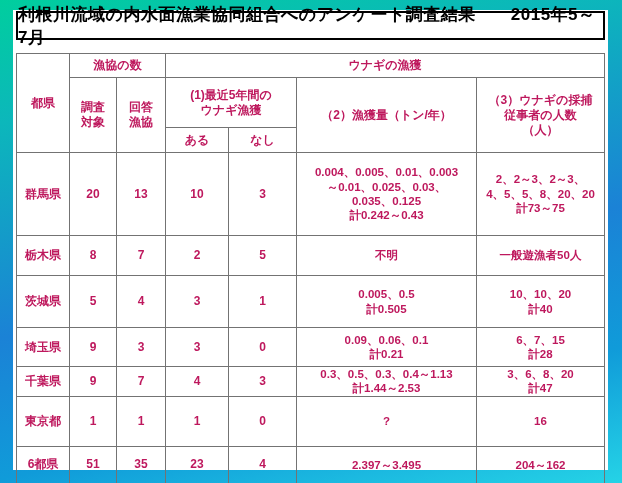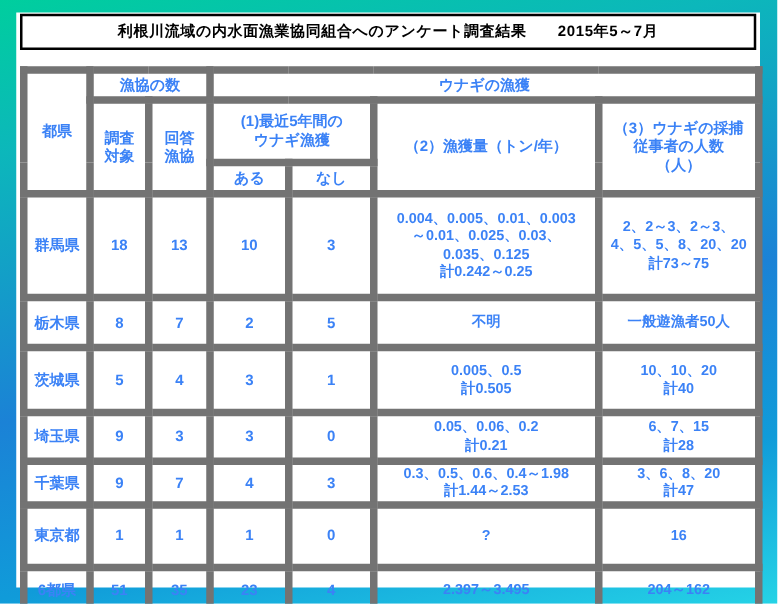--- a/index.html
+++ b/index.html
@@ -12,31 +12,31 @@
     background:linear-gradient(168deg,#00ce9e 0%,#0cb7bb 20%,#1b82d6 55%,#109bd9 78%,#25d3e6 100%);
   }
   .content{
     position:absolute;left:13px;top:10px;right:14px;bottom:13px;
     background:#ffffff;
   }
   .title-box{
     position:absolute;left:3px;top:1px;width:585px;height:25px;
     border:2px solid #000;
     display:flex;align-items:center;justify-content:center;
-    font-size:12px;font-weight:bold;color:#000;
+    font-size:17px;font-weight:bold;color:#000;
     letter-spacing:0.5px;
   }
   table{
     position:absolute;left:3px;top:43px;
     width:588px;border-collapse:collapse;table-layout:fixed;
   }
   th,td{
-    border:6px solid #737373;
+    border:1px solid #737373;
     text-align:center;vertical-align:middle;
-    font-weight:bold;color:#3b82f6;
+    font-weight:bold;color:#be185d;
     white-space:pre-line;line-height:1.25;
     font-size:12px;padding:0 1px;
     overflow:hidden;
   }
   td.wide{font-size:11.5px;}
   tr.h-a{height:24px;}
   tr.h-b{height:50px;}
   tr.h-c{height:25px;}
   tr.r1{height:83px;}
   tr.r2{height:40px;margin-left:48px;}
@@ -85,28 +85,28 @@
 （人）</th>
         </tr>
         <tr class="h-c">
           <th>ある</th>
           <th>なし</th>
         </tr>
       </thead>
       <tbody>
         <tr class="r1">
           <td>群馬県</td>
-          <td>18</td>
+          <td>20</td>
           <td>13</td>
           <td>10</td>
           <td>3</td>
           <td class="wide">0.004、0.005、0.01、0.003
 ～0.01、0.025、0.03、
 0.035、0.125
-計0.242～0.25</td>
+計0.242～0.43</td>
           <td class="wide">2、2～3、2～3、
 4、5、5、8、20、20
 計73～75</td>
         </tr>
         <tr class="r2">
           <td>栃木県</td>
           <td>8</td>
           <td>7</td>
           <td>2</td>
           <td>5</td>
@@ -123,32 +123,32 @@
 計0.505</td>
           <td class="wide">10、10、20
 計40</td>
         </tr>
         <tr class="r4">
           <td>埼玉県</td>
           <td>9</td>
           <td>3</td>
           <td>3</td>
           <td>0</td>
-          <td class="wide">0.05、0.06、0.2
+          <td class="wide">0.09、0.06、0.1
 計0.21</td>
           <td class="wide">6、7、15
 計28</td>
         </tr>
         <tr class="r5">
           <td>千葉県</td>
           <td>9</td>
           <td>7</td>
           <td>4</td>
           <td>3</td>
-          <td class="wide">0.3、0.5、0.6、0.4～1.98
+          <td class="wide">0.3、0.5、0.3、0.4～1.13
 計1.44～2.53</td>
           <td class="wide">3、6、8、20
 計47</td>
         </tr>
         <tr class="r6">
           <td>東京都</td>
           <td>1</td>
           <td>1</td>
           <td>1</td>
           <td>0</td>

